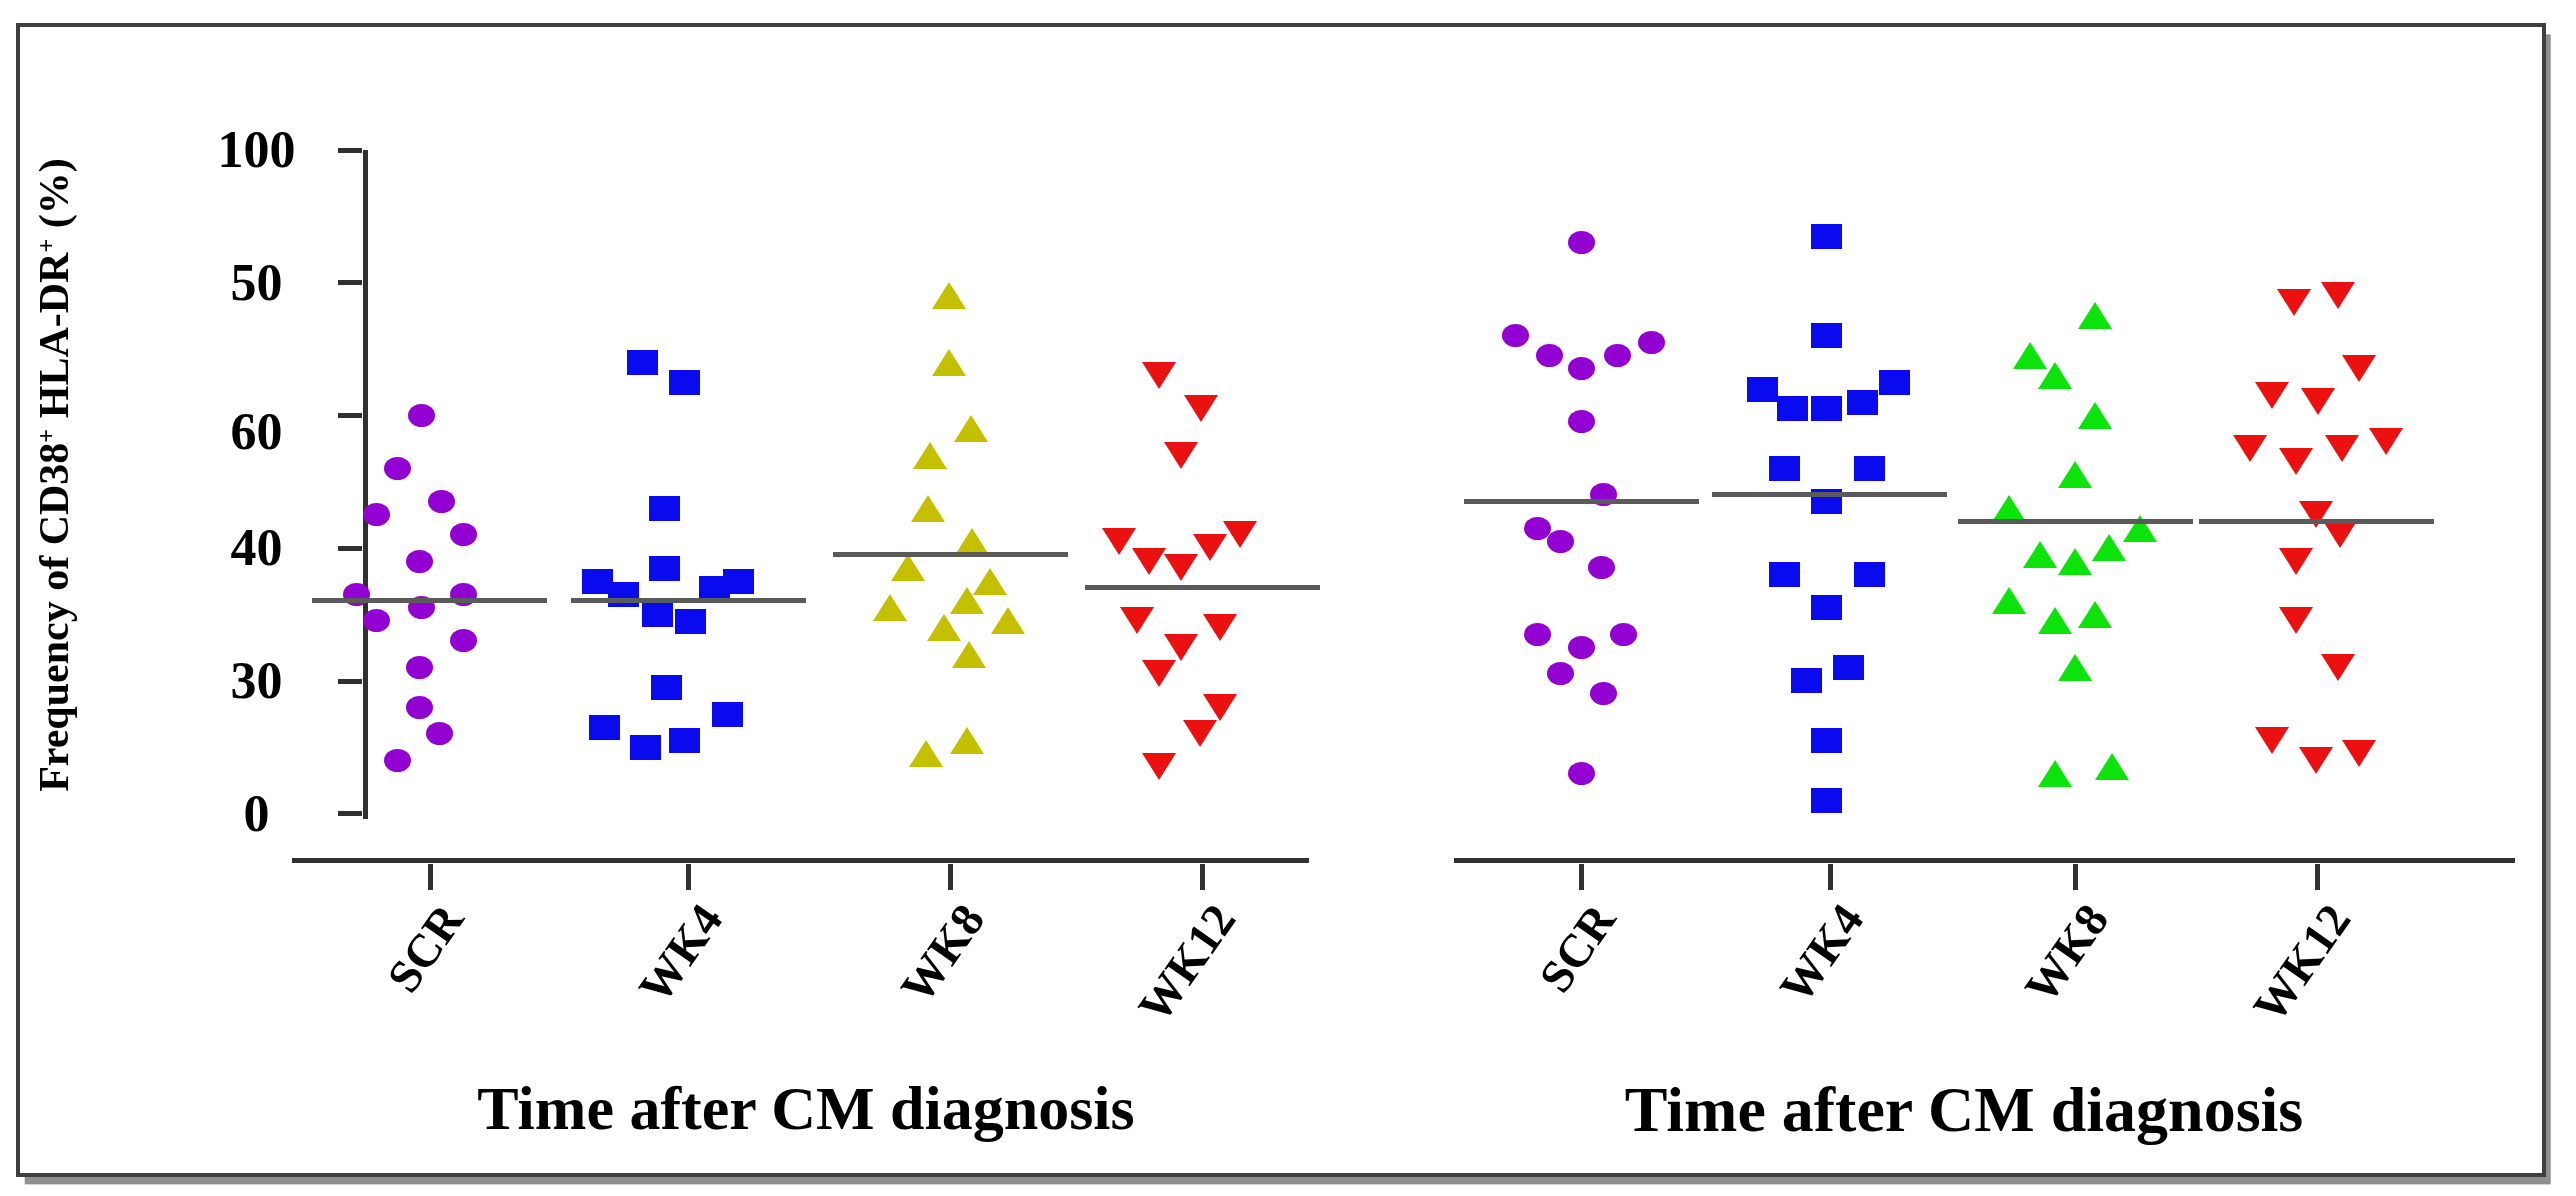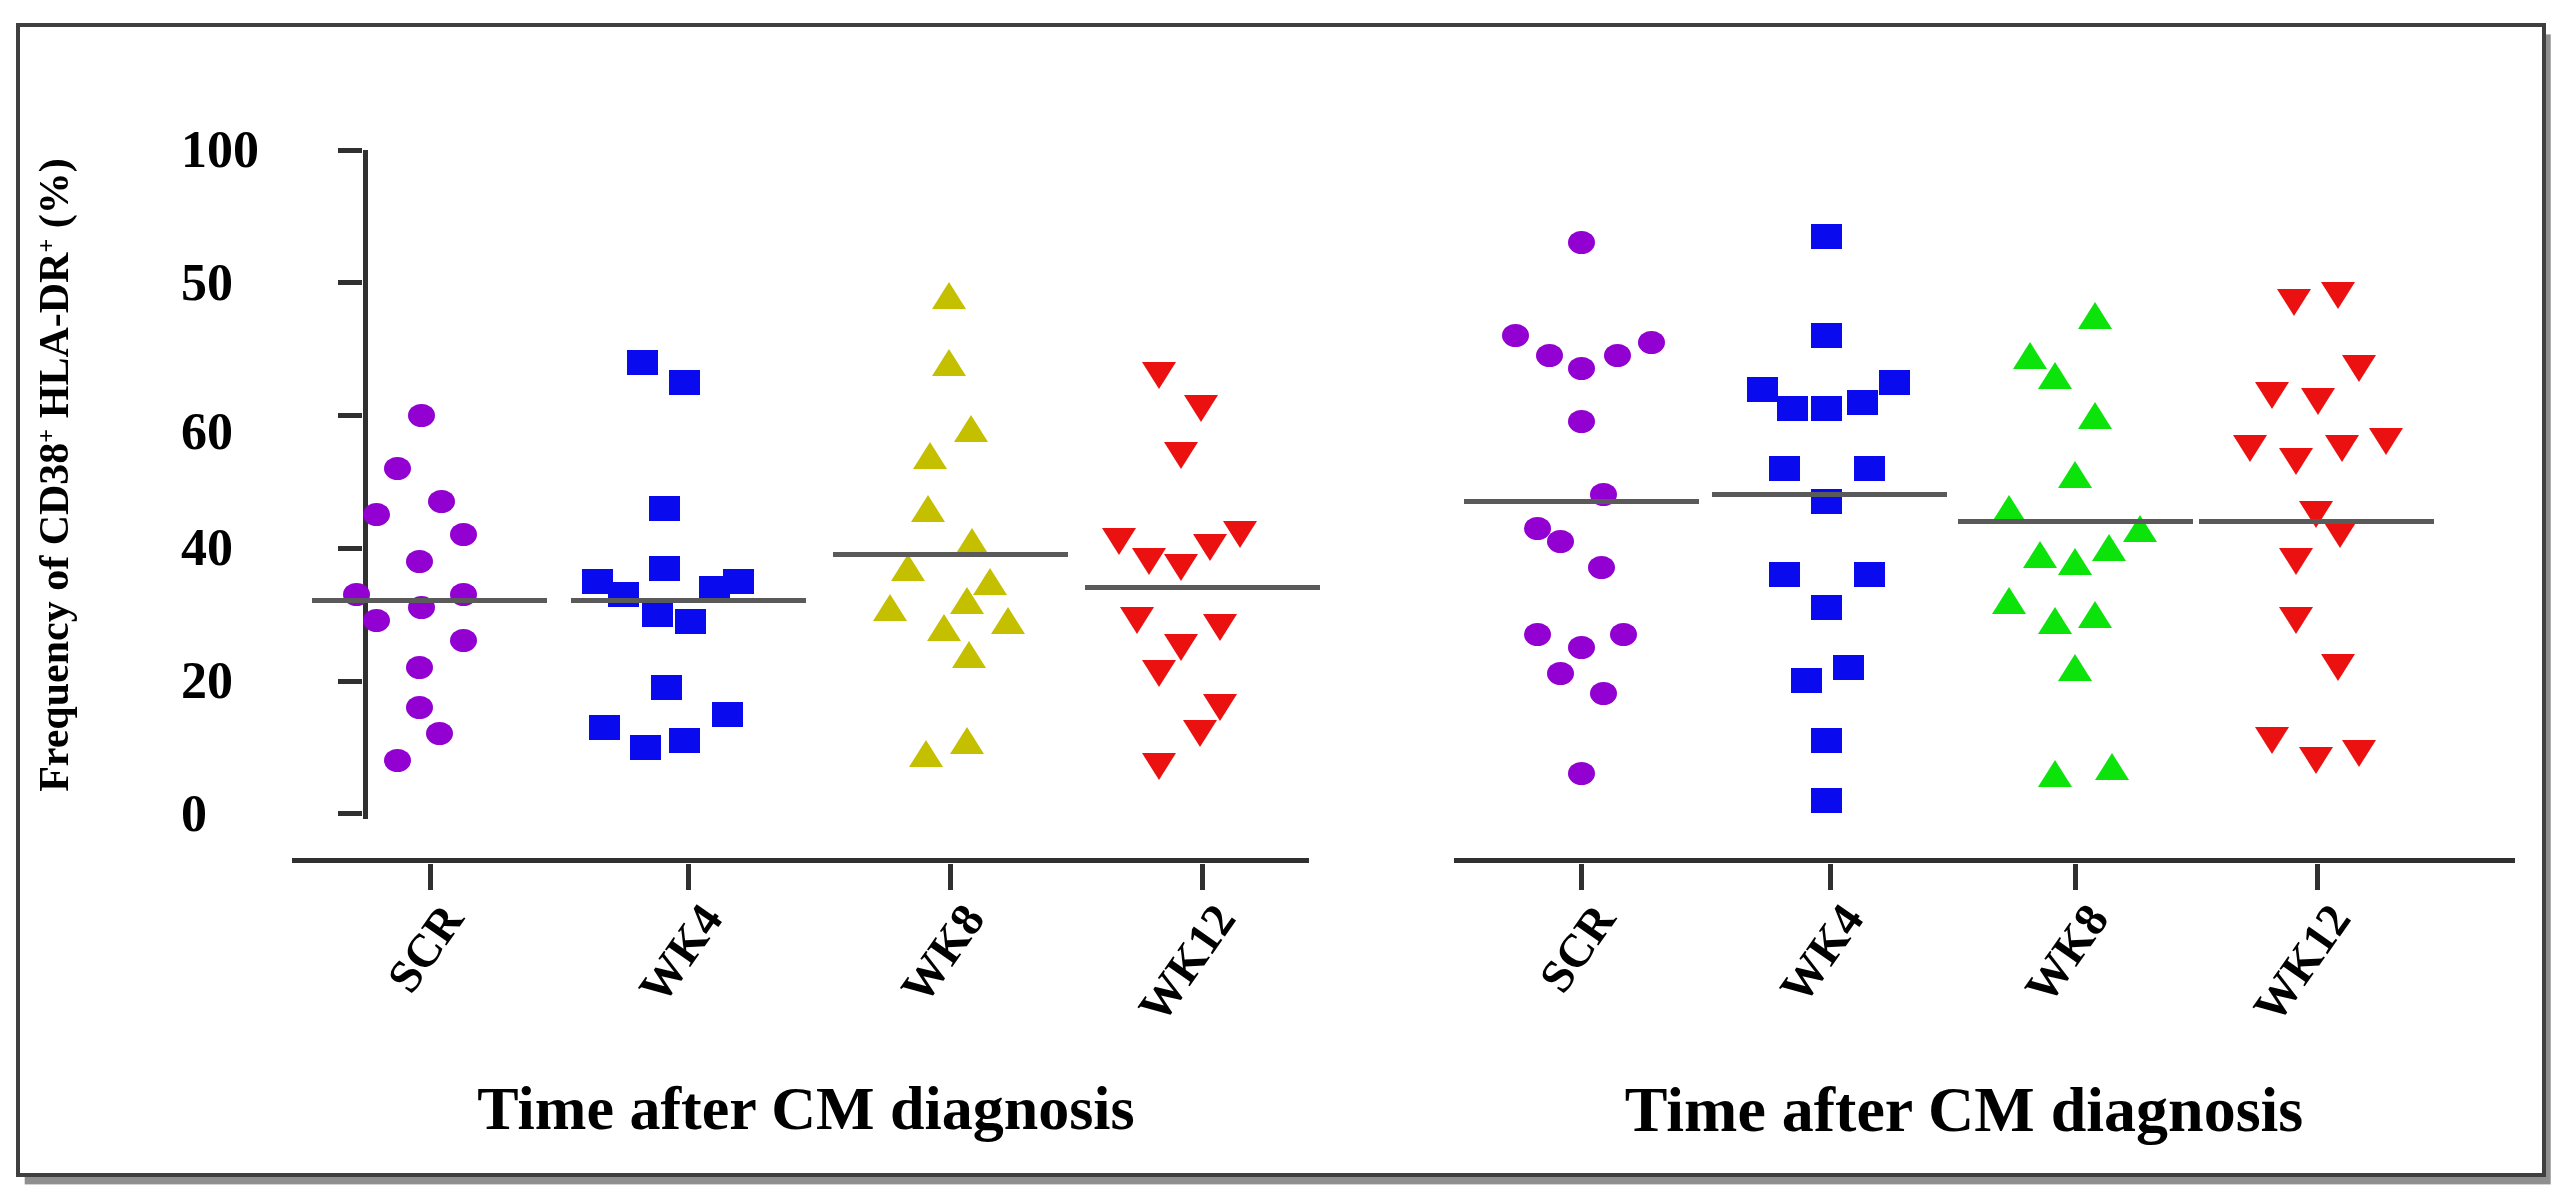--- a/index.html
+++ b/index.html
@@ -11,21 +11,21 @@
   .txt{position:absolute;font-weight:bold;white-space:nowrap;}
   sup{font-size:.58em;vertical-align:.5em;line-height:0;}
   .title{font-size:56px;text-align:center;width:873px;top:34px;}
   .t-left{left:326px;}
   .t-right{left:1555px;}
   .ylabel{font-size:42px;width:1007px;text-align:center;left:-450px;top:451px;
           transform:rotate(-90deg);}
   .xcap{font-size:62px;width:940px;text-align:center;top:1073px;}
   .xcap-left{left:336px;}
   .xcap-right{left:1494px;font-size:64px;}
-  .yticklabel{font-size:52px;width:151px;text-align:left;line-height:67px;height:67px;}
+  .yticklabel{font-size:52px;width:151px;text-align:center;line-height:67px;height:67px;}
   .catlabel{font-size:47px;width:269px;text-align:right;transform-origin:100% 0;
             transform:rotate(-55deg);}
   .axis{position:absolute;background:#303030;}
   .median{position:absolute;background:#5a5a5a;height:5.4px;}
   .m{position:absolute;}
   .m-circle{width:27px;height:23px;border-radius:50%;}
   .m-square{width:31px;height:25px;}
   .m-tri-up{width:0;height:0;border-left:17px solid transparent;
             border-right:17px solid transparent;border-bottom:27px solid;}
   .m-tri-down{width:0;height:0;border-left:17px solid transparent;
@@ -41,21 +41,21 @@
   <div class="txt ylabel"><span>Frequency of CD38</span><sup>+</sup><span> HLA-DR</span><sup>+</sup><span> (%)</span></div>
 
   <div class="txt xcap xcap-left">Time after CM diagnosis</div>
   <div class="txt xcap xcap-right">Time after CM diagnosis</div>
 
   <div id="dyn">
       <div class="axis" style="left: 363px; top: 150px; width: 5.4px; height: 669px;"></div>
       <div class="axis" style="left: 338px; top: 811px; width: 24px; height: 4.7px;"></div>
       <div class="txt yticklabel" style="left: 181px; top: 780px;">0</div>
       <div class="axis" style="left: 338px; top: 679px; width: 24px; height: 4.7px;"></div>
-      <div class="txt yticklabel" style="left: 181px; top: 647px;">20</div>
+      <div class="txt yticklabel" style="left: 181px; top: 647px;">30</div>
       <div class="axis" style="left: 338px; top: 546px; width: 24px; height: 4.7px;"></div>
       <div class="txt yticklabel" style="left: 181px; top: 514px;">40</div>
       <div class="axis" style="left: 338px; top: 413px; width: 24px; height: 4.7px;"></div>
       <div class="txt yticklabel" style="left: 181px; top: 382px; margin-top: 16px;">60</div>
       <div class="axis" style="left: 338px; top: 280px; width: 24px; height: 4.7px;"></div>
       <div class="txt yticklabel" style="left: 181px; top: 249px;">50</div>
       <div class="axis" style="left: 338px; top: 148px; width: 24px; height: 4.7px;"></div>
       <div class="txt yticklabel" style="left: 181px; top: 116px;">100</div>
       <div class="axis" style="left: 292px; top: 858px; width: 1017px; height: 5.4px;"></div>
       <div class="axis" style="left: 428px; top: 864px; width: 4.7px; height: 25.5px;"></div>

